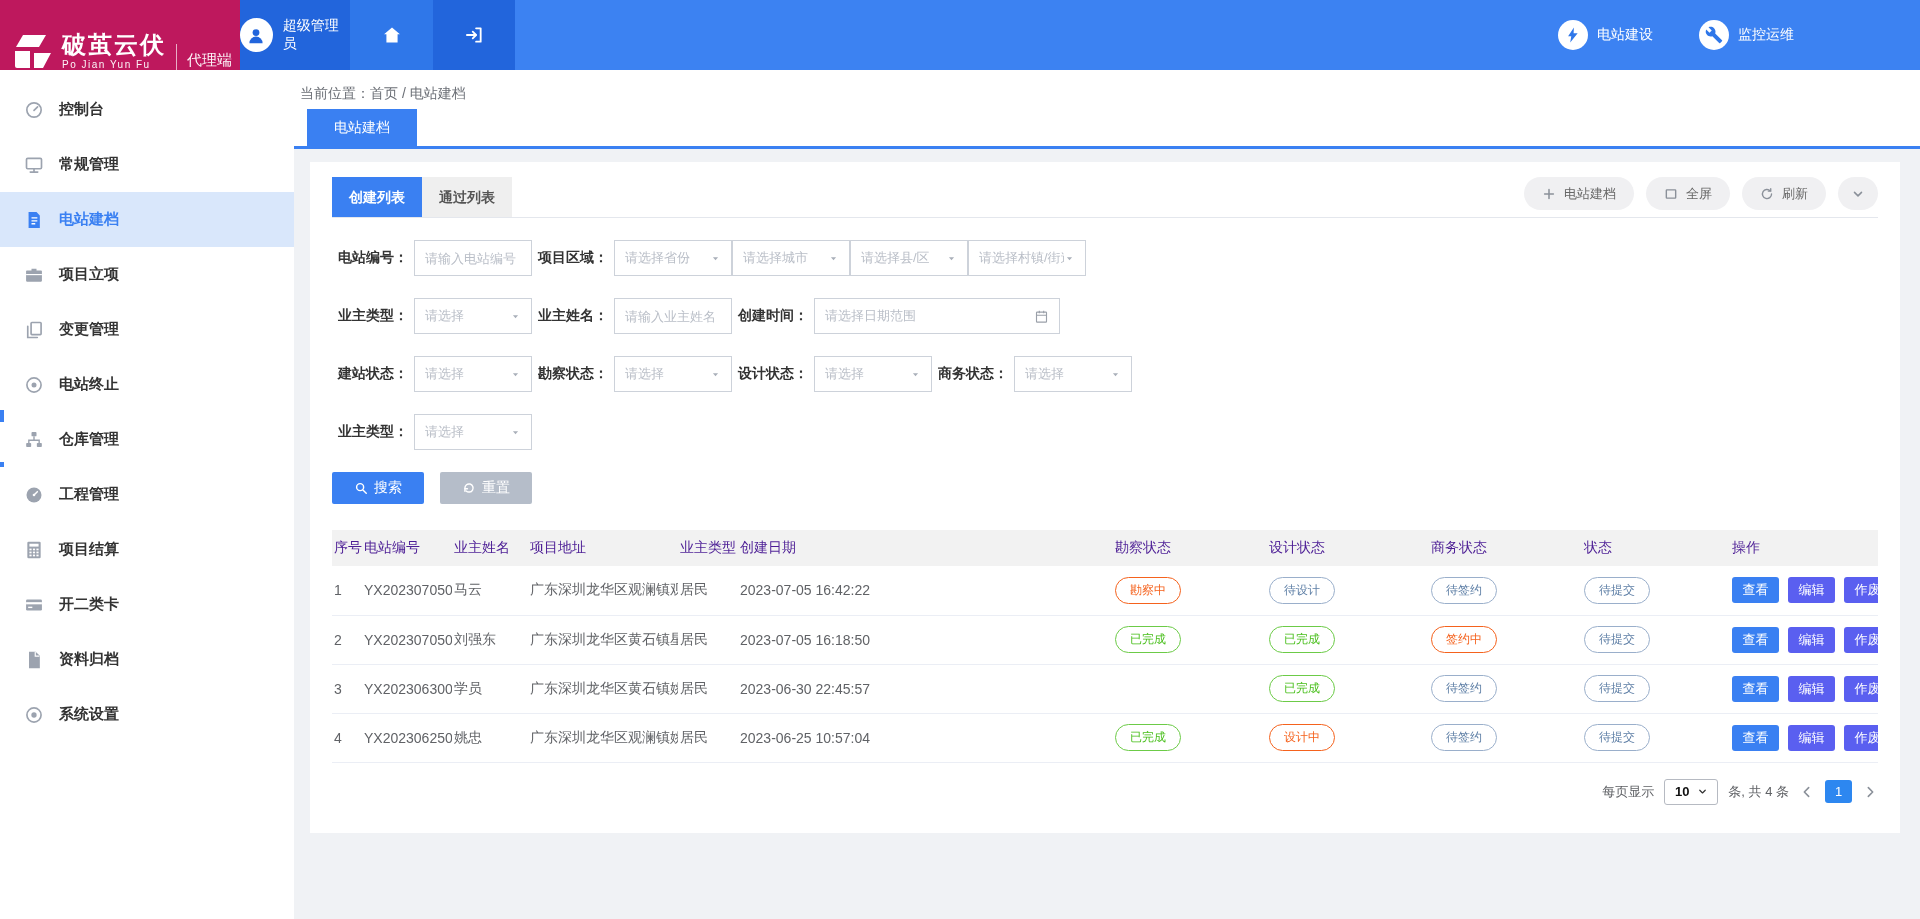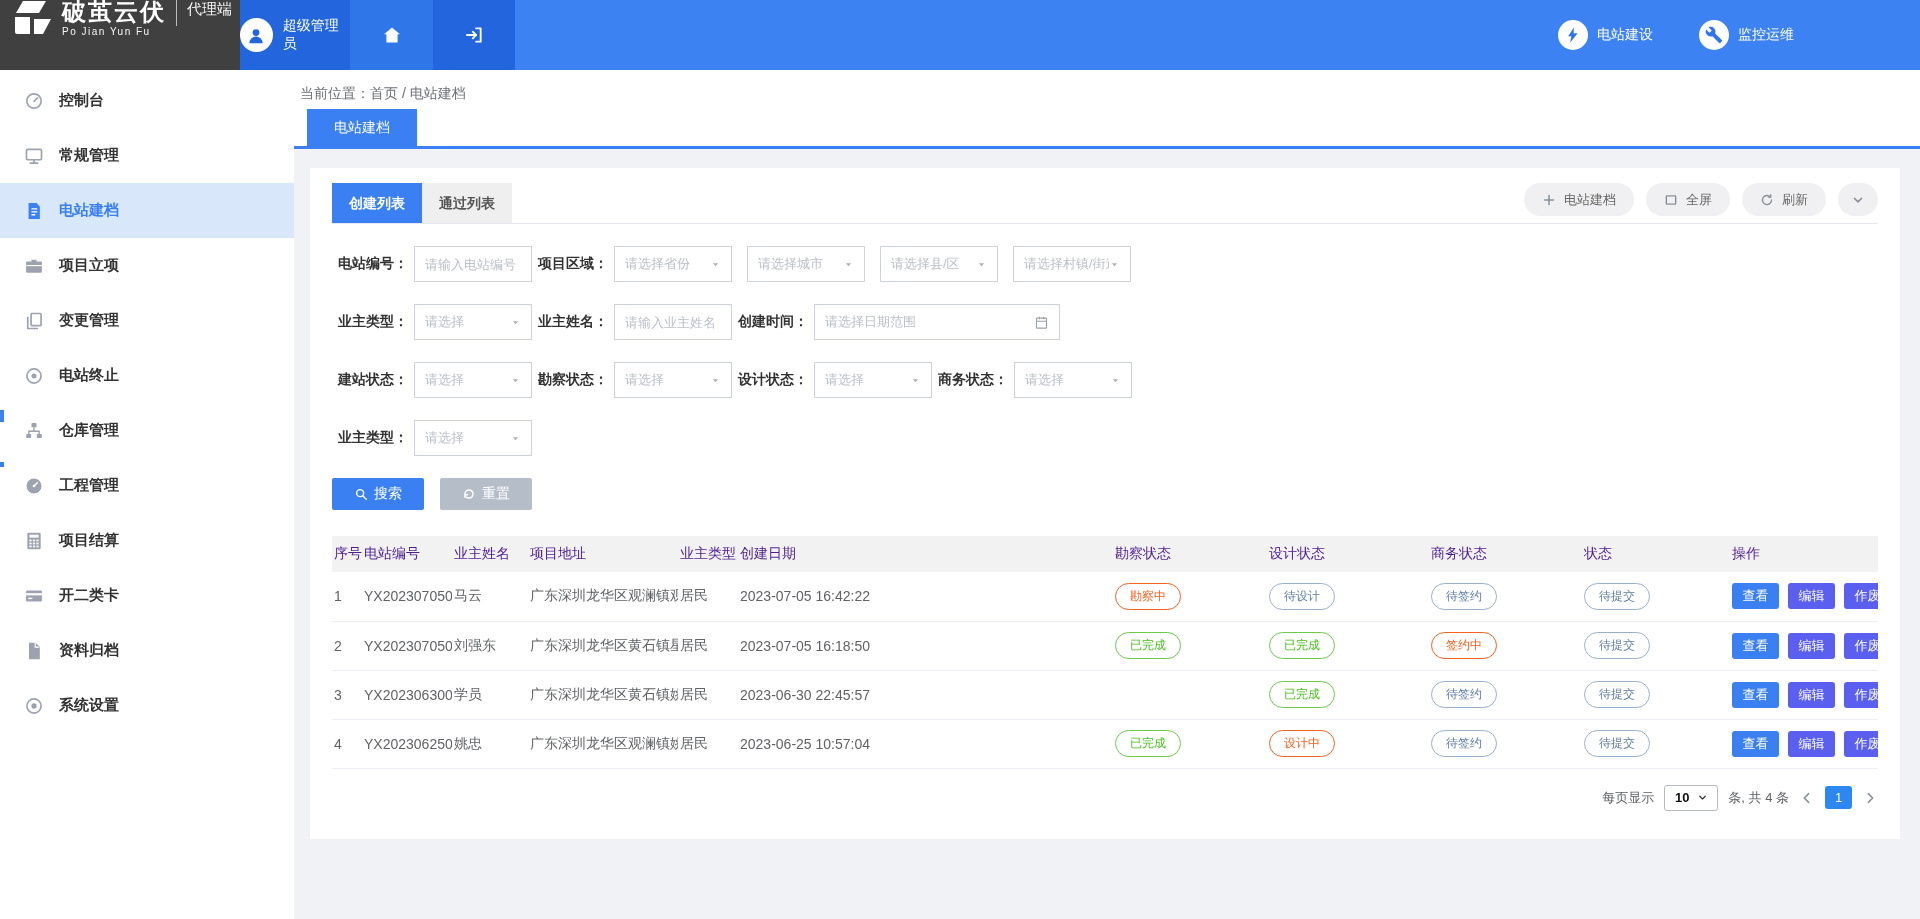--- a/index.html
+++ b/index.html
@@ -7,72 +7,72 @@
   body {
     width:1920px; height:919px; position:relative; overflow:hidden;
     font-family:"Liberation Sans","DejaVu Sans",sans-serif;
     background:#F0F2F5; color:#333;
   }
   .icon { display:inline-flex; }
   .icon svg { width:100%; height:100%; display:block; }
 
   
   .navbar { position:absolute; top:0; left:0; right:0; height:70px; background:#3C82F2; display:flex; align-items:stretch; color:#fff; z-index:10; }
-  .brand { width:240px; background:#404040; display:flex; align-items:flex-start; padding-left:13px; flex-shrink:0; }
+  .brand { width:240px; background:#be185d; display:flex; align-items:flex-end; padding-left:13px; flex-shrink:0; }
   .brand-mark { width:40px; height:36px; }
   .brand-text { margin-left:9px; line-height:1; }
   .brand-title { font-size:24px; font-weight:bold; letter-spacing:2px; }
   .brand-sub { font-size:10px; letter-spacing:1.5px; margin-top:3px; opacity:.95; }
   .brand-divider { width:1px; height:26px; background:rgba(255,255,255,.65); margin:0 0 0 10px; }
   .portal { font-size:15px; padding-left:10px; opacity:.95; }
   .nav-user { width:110px; background:#2265DC; display:flex; align-items:center; justify-content:center; gap:10px; }
   .avatar { width:34px; height:34px; border-radius:50%; background:#fff; color:#2265DC; display:flex; align-items:center; justify-content:center; }
   .avatar .icon { width:22px; height:22px; margin-top:2px; }
   .nav-user-name { font-size:14px; }
   .nav-block { display:flex; align-items:center; justify-content:center; }
   .nav-home { width:83px; background:#2F77E9; }
   .nav-logout { width:82px; background:#2265DC; }
   .nav-home .icon, .nav-logout .icon { width:20px; height:20px; color:#fff; }
   .nav-right { margin-left:auto; display:flex; align-items:center; gap:46px; padding-right:126px;font-family:Liberation Serif, serif; }
   .quick { display:flex; align-items:center; gap:9px; font-size:14px; cursor:pointer; }
   .quick-circle { width:30px; height:30px; border-radius:50%; background:#fff; color:#2F77E9; display:flex; align-items:center; justify-content:center; }
   .quick-circle .icon { width:18px; height:18px; }
 
   
-  .sidebar { position:absolute; top:70px; left:0; bottom:0; width:350px; background:#fff; padding-top:3px; }
+  .sidebar { position:absolute; top:70px; left:0; bottom:0; width:350px; background:#fff; padding-top:12px; }
   .side-item { height:55px; display:flex; align-items:center; padding:0 20px 0 24px; font-size:15px; font-weight:600; color:#333; cursor:pointer; }
   .side-icon { width:20px; height:20px; color:#9CA3AF; margin-right:15px; flex-shrink:0; }
   .side-item.active { background:#D9E7FB; color:#3A80F2; }
   .side-item.active .side-icon { color:#3A80F2; }
   .side-chevron { margin-left:auto; width:14px; height:14px; color:#555; }
   .side-bit { position:absolute; left:0; width:4px; background:#3A80F2; }
 
   
   .content { position:absolute; left:294px; top:70px; right:0; bottom:0; background:#F0F2F5; }
   .content-header { background:#fff; height:79px; border-bottom:3px solid #3A80F2; position:relative; }
   .breadcrumb { position:absolute; top:15px; left:6px; font-size:14px; color:#6b6f76; }
   .page-tab { position:absolute; bottom:0; left:13px; height:37px; line-height:37px; padding:0 27px; background:#3A80F2; color:#fff; font-size:14px; cursor:pointer; }
-  .main { padding:19px 20px 0 16px; }
+  .main { padding:13px 20px 0 16px; }
   .card { background:#fff; min-height:668px; position:relative; padding:15px 22px 28px 22px; }
 
   .card-tabs { display:flex; border-bottom:1px solid #E4E7ED; }
   .ctab { height:40px; line-height:40px; padding:0 17px; font-size:14px; font-weight:bold; background:#EFEFEF; color:#555; cursor:pointer; }
   .ctab.active { background:#3A80F2; color:#fff; }
 
   .toolbar { position:absolute; top:15px; right:22px; display:flex; gap:12px; }
   .tool-btn { height:33px; border:none; border-radius:17px; background:#F0F0F2; color:#666; font-size:13px; display:flex; align-items:center; gap:8px; padding:0 18px; cursor:pointer; }
   .tool-btn .icon { width:14px; height:14px; color:#8A9099; }
   .tool-btn.icon-only { padding:0 13px; }
 
   
   .filters { margin-top:22px; }
   .f-row { display:flex; align-items:center; margin-bottom:22px; }
   .f-label { width:76px; text-align:right; font-size:14px; font-weight:700; color:#333; margin-right:6px; flex-shrink:0; white-space:nowrap; }
   .f-field { width:118px; height:36px; border:1px solid #CDD2DA; background:#fff; font-size:13px; color:#555; display:flex; align-items:center; padding:0 10px; position:relative; }
-  .f-field.gap-left { margin-left:15px; }
+  .f-field.gap-left { margin-left:0; }
   input.f-field { color:#333; }
   input.f-field::placeholder { color:#B9BEC7; }
   .f-select .ph, .f-date .ph { color:#B9BEC7; overflow:hidden; white-space:nowrap; }
   .f-select .caret { width:11px; height:11px; margin-left:auto; color:#A9AFB9; flex-shrink:0; }
   .f-date { width:246px; }
   .f-date .cal { width:15px; height:15px; margin-left:auto; color:#9AA0A9; flex-shrink:0; }
 
   .btn-row { display:flex; gap:16px; margin-top:20px; }
   .btn { height:32px; border:none; border-radius:2px; color:#fff; font-size:14px; display:flex; align-items:center; justify-content:center; gap:6px; width:92px; cursor:pointer; }
   .btn .icon { width:14px; height:14px; }

